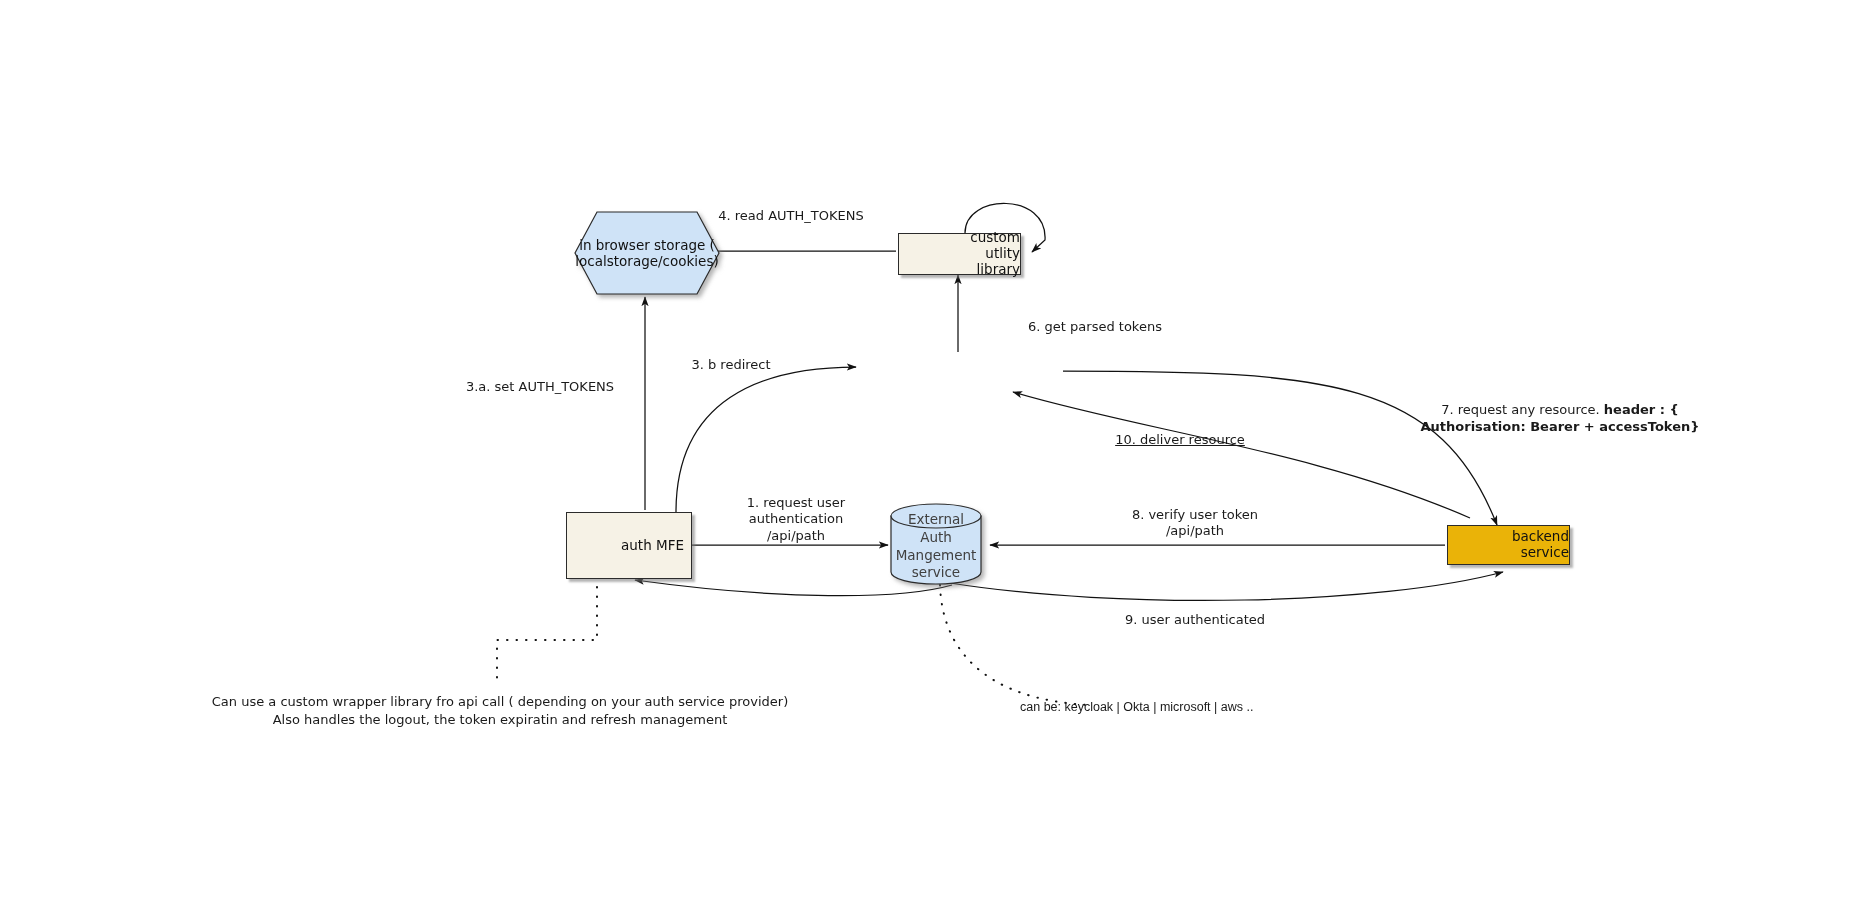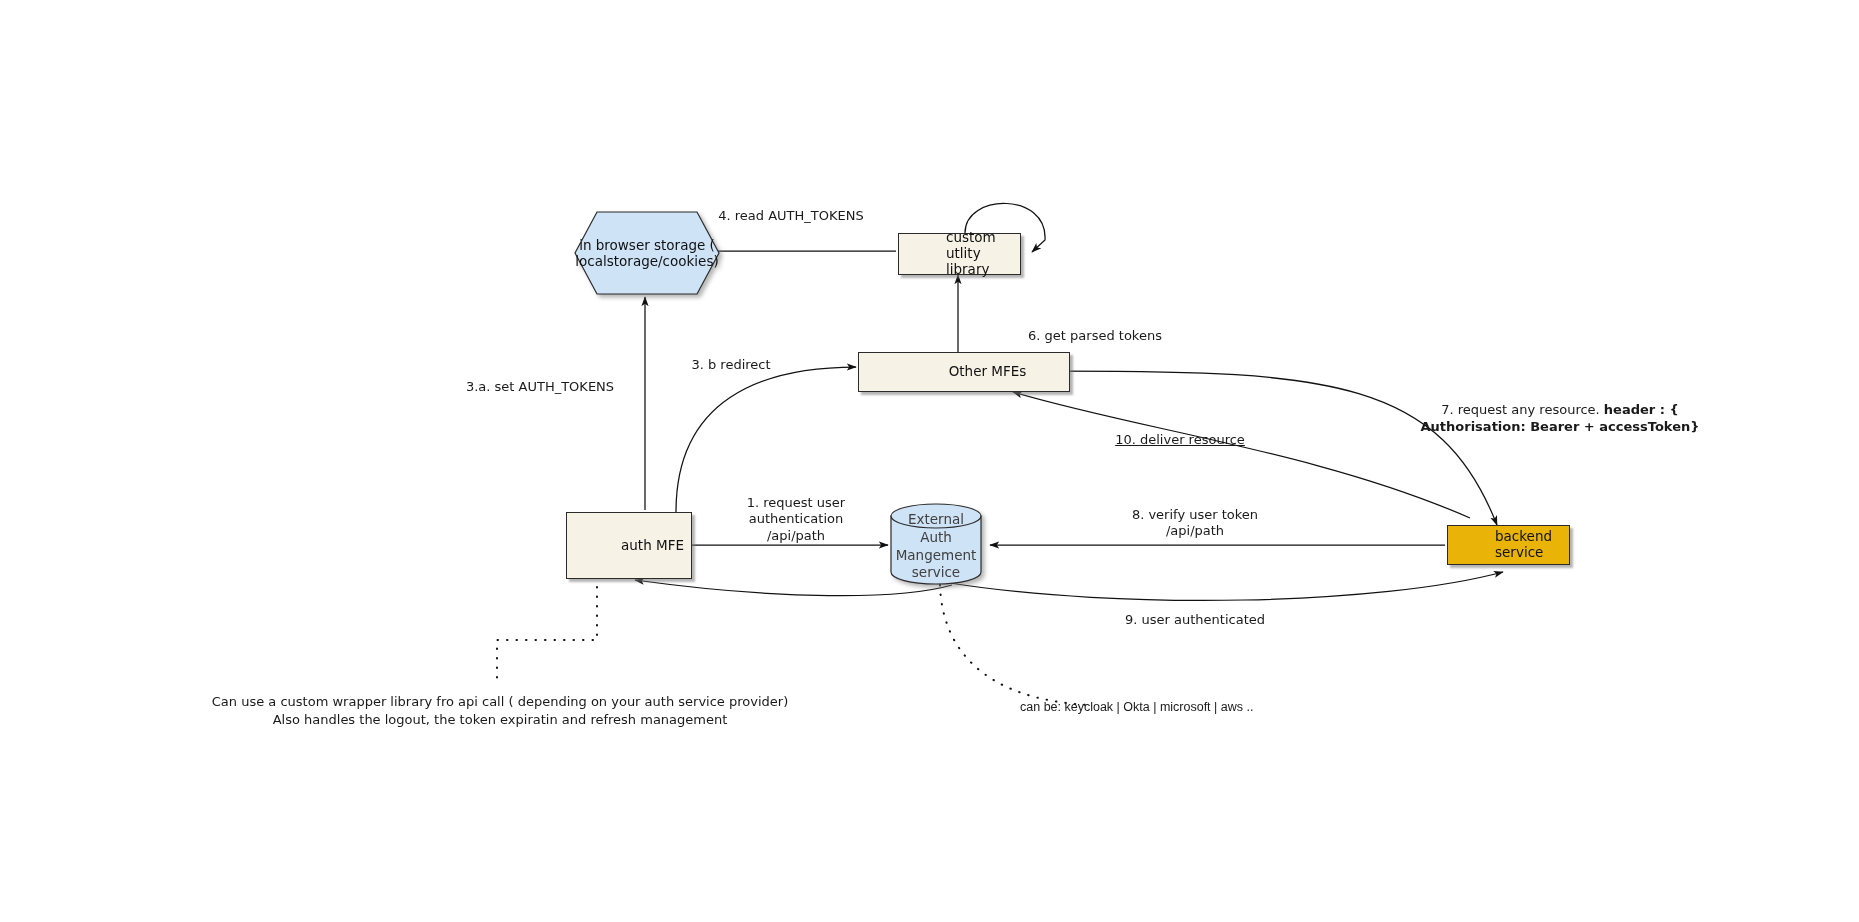--- a/index.html
+++ b/index.html
@@ -26,21 +26,21 @@
     width: 1859px;
     height: 922px;
     overflow: visible;
   }
   .node {
     position: absolute;
     box-sizing: border-box;
     display: flex;
     align-items: center;
     justify-content: center;
-    text-align: left;
+    text-align: right;
     font-family: "DejaVu Sans", sans-serif;
     font-size: 13.5px;
     color: #111111;
     line-height: 1.18;
     z-index: 3;
     padding-left: 47px;
   }
   .rect-node {
     border: 1px solid #2b2b2b;
     box-shadow: 3px 3px 2px rgba(120,120,120,0.55);
@@ -154,23 +154,20 @@
     </svg>
     <div class="hexlabel" style="white-space:pre-line;">in browser storage (
 localstorage/cookies)</div>
   </div>
 
   <div class="node rect-node fill-cream" style="left:898px; top:233px; width:123px; height:42px;">
     <span style="white-space:pre-line;">custom utlity
 library</span>
   </div>
 
-  <div class="node rect-node fill-cream" style="left:858px; top:352px; width:212px; height:40px;">
-    <span>Other MFEs</span>
-  </div>
 
   <div class="node rect-node fill-cream" style="left:566px; top:512px; width:126px; height:67px;">
     <span>auth MFE</span>
   </div>
 
   <div class="cylwrap" style="left:890px; top:503px; width:92px; height:82px;">
     <svg viewBox="0 0 92 82" width="92" height="82">
       <path d="M1,13 L1,69 C1,76 21,81 46,81 C71,81 91,76 91,69 L91,13 Z" fill="#cfe3f7" stroke="#2b2b2b" stroke-width="1.2"></path>
       <ellipse cx="46" cy="13" rx="45" ry="12" fill="#cfe3f7" stroke="#2b2b2b" stroke-width="1.2"></ellipse>
     </svg>
@@ -188,21 +185,21 @@
 /api/path</div>
 
 
   <div class="edge-label" style="left:440px; top:379px; width:200px;">3.a. set AUTH_TOKENS</div>
 
   <div class="edge-label" style="left:679px; top:357px; width:104px;">3. b redirect</div>
 
   <div class="edge-label" style="left:692px; top:208px; width:198px;">4. read AUTH_TOKENS</div>
 
 
-  <div class="edge-label" style="left:1000px; top:328px; width:190px;">6. get parsed tokens</div>
+  <div class="edge-label" style="left:1000px; top:319px; width:190px;">6. get parsed tokens</div>
 
   <div class="edge-label bold-tail" style="left:1415px; top:386px; width:290px;">
     <span>7. request any resource. </span><b style="white-space:pre-line;">header  : {
 Authorisation:  Bearer  +  accessToken}</b>
   </div>
 
   <div class="edge-label" style="left:1100px; top:507px; width:190px;">8. verify user token
 /api/path</div>
 
   <div class="edge-label" style="left:1100px; top:612px; width:190px;">9. user authenticated</div>

